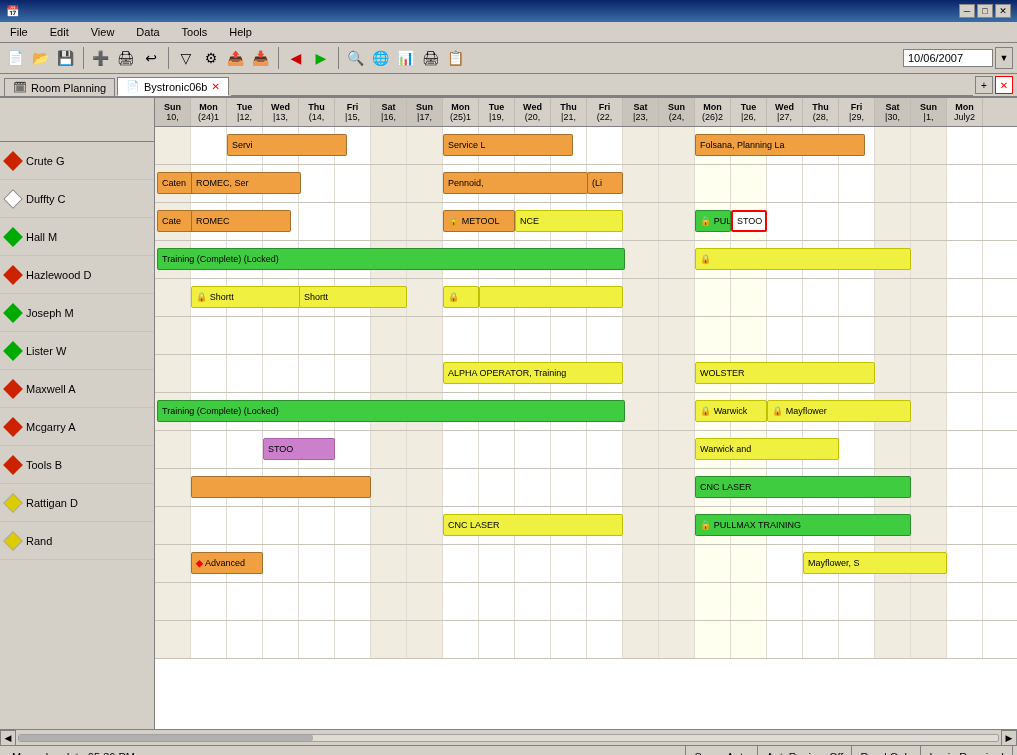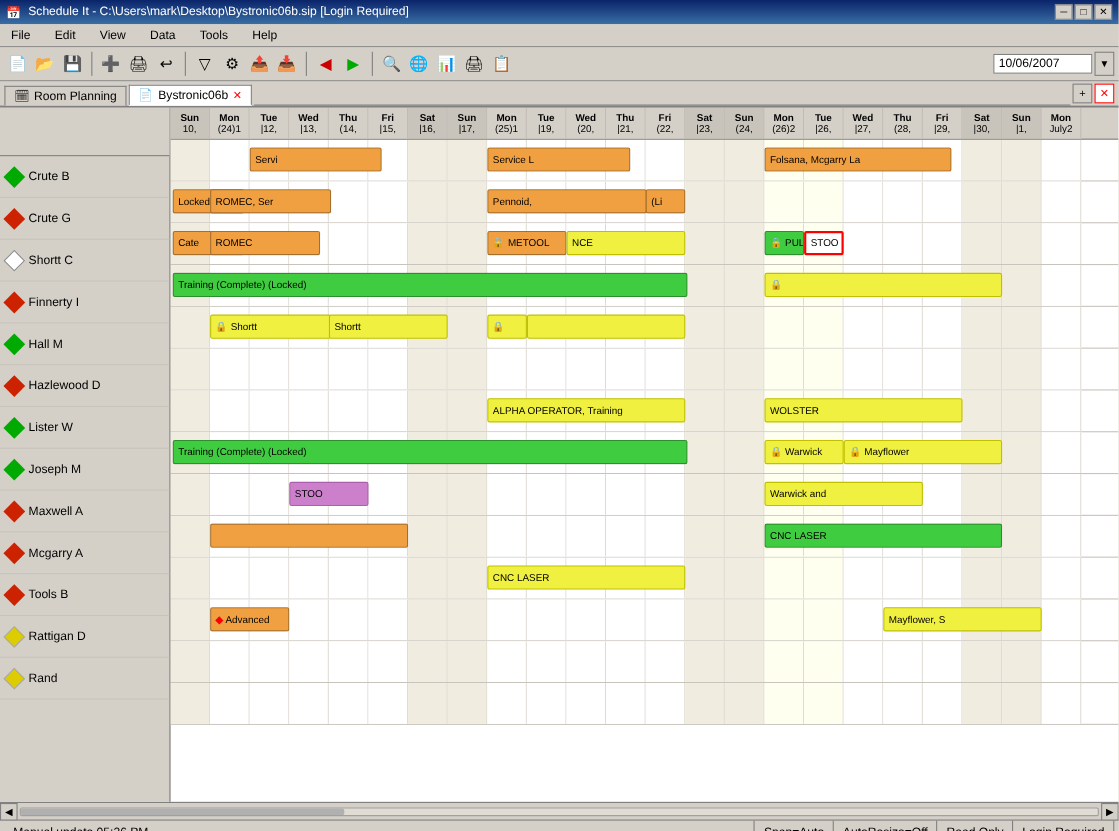--- a/index.html
+++ b/index.html
@@ -232,21 +232,20 @@
     .scroll-thumb { width: 30%; height: 100%; background: #b0b0b0; border-radius: 2px; }
 
     .toolbar-section { display: flex; align-items: center; gap: 1px; }
   </style>
 </head>
 <body>
 
 <div class="title-bar">
   <div class="title-bar-left">
     <span>📅</span>
-    <span>Schedule It - C:\Users\mark\Desktop\Bystronic06b.sip [Login Required]</span>
   </div>
   <div class="title-bar-controls">
     <div class="tb-btn tb-min">─</div>
     <div class="tb-btn tb-max">□</div>
     <div class="tb-btn tb-close">✕</div>
   </div>
 </div>
 
 <div class="menu-bar">
   <span class="menu-item">File</span>
@@ -310,50 +309,42 @@
   <div class="tb-icon" style="border:1px solid red; width:18px; height:18px; font-size:10px; color:red; margin-bottom:2px; background:white;">✕</div>
 </div>
 
 <div class="main-content">
   <div class="schedule-container">
 
     <div class="resource-names">
       <div class="resource-header"></div>
 
       <div class="resource-row">
-        <div class="resource-diamond diamond-green"></div>
-        <span class="resource-name">Crute B</span>
-      </div>
-      <div class="resource-row">
         <div class="resource-diamond diamond-red"></div>
         <span class="resource-name">Crute G</span>
       </div>
       <div class="resource-row">
         <div class="resource-diamond diamond-white"></div>
-        <span class="resource-name">Shortt C</span>
-      </div>
-      <div class="resource-row">
-        <div class="resource-diamond diamond-red"></div>
-        <span class="resource-name">Finnerty I</span>
+        <span class="resource-name">Duffty C</span>
       </div>
       <div class="resource-row">
         <div class="resource-diamond diamond-green"></div>
         <span class="resource-name">Hall M</span>
       </div>
       <div class="resource-row">
         <div class="resource-diamond diamond-red"></div>
         <span class="resource-name">Hazlewood D</span>
       </div>
       <div class="resource-row">
         <div class="resource-diamond diamond-green"></div>
+        <span class="resource-name">Joseph M</span>
+      </div>
+      <div class="resource-row">
+        <div class="resource-diamond diamond-green"></div>
         <span class="resource-name">Lister W</span>
-      </div>
-      <div class="resource-row">
-        <div class="resource-diamond diamond-green"></div>
-        <span class="resource-name">Joseph M</span>
       </div>
       <div class="resource-row">
         <div class="resource-diamond diamond-red"></div>
         <span class="resource-name">Maxwell A</span>
       </div>
       <div class="resource-row">
         <div class="resource-diamond diamond-red"></div>
         <span class="resource-name">Mcgarry A</span>
       </div>
       <div class="resource-row">
@@ -491,48 +482,48 @@
           <div class="grid-cell today-col" style="width:36px;"></div>
           <div class="grid-cell" style="width:36px;"></div>
           <div class="grid-cell" style="width:36px;"></div>
           <div class="grid-cell" style="width:36px;"></div>
           <div class="grid-cell weekend" style="width:36px;"></div>
           <div class="grid-cell weekend" style="width:36px;"></div>
           <div class="grid-cell" style="width:36px;"></div>
 
           <div class="sched-bar bar-orange" style="left:72px; width:120px;">Servi</div>
           <div class="sched-bar bar-orange" style="left:288px; width:130px;">Service L</div>
-          <div class="sched-bar bar-orange" style="left:540px; width:170px;">Folsana, Mcgarry La</div>
-        </div>
-
-        <div class="grid-row" style="position:relative;">
-          <div class="grid-cell weekend" style="width:36px;"></div>
-          <div class="grid-cell" style="width:36px;"></div>
-          <div class="grid-cell" style="width:36px;"></div>
-          <div class="grid-cell" style="width:36px;"></div>
-          <div class="grid-cell" style="width:36px;"></div>
-          <div class="grid-cell" style="width:36px;"></div>
-          <div class="grid-cell weekend" style="width:36px;"></div>
-          <div class="grid-cell weekend" style="width:36px;"></div>
-          <div class="grid-cell" style="width:36px;"></div>
-          <div class="grid-cell" style="width:36px;"></div>
-          <div class="grid-cell" style="width:36px;"></div>
-          <div class="grid-cell" style="width:36px;"></div>
-          <div class="grid-cell" style="width:36px;"></div>
-          <div class="grid-cell weekend" style="width:36px;"></div>
-          <div class="grid-cell weekend" style="width:36px;"></div>
-          <div class="grid-cell today-col" style="width:36px;"></div>
-          <div class="grid-cell today-col" style="width:36px;"></div>
-          <div class="grid-cell" style="width:36px;"></div>
-          <div class="grid-cell" style="width:36px;"></div>
-          <div class="grid-cell" style="width:36px;"></div>
-          <div class="grid-cell weekend" style="width:36px;"></div>
-          <div class="grid-cell weekend" style="width:36px;"></div>
-          <div class="grid-cell" style="width:36px;"></div>
-          <div class="sched-bar bar-orange" style="left:2px; width:65px;">Locked</div>
+          <div class="sched-bar bar-orange" style="left:540px; width:170px;">Folsana, Planning La</div>
+        </div>
+
+        <div class="grid-row" style="position:relative;">
+          <div class="grid-cell weekend" style="width:36px;"></div>
+          <div class="grid-cell" style="width:36px;"></div>
+          <div class="grid-cell" style="width:36px;"></div>
+          <div class="grid-cell" style="width:36px;"></div>
+          <div class="grid-cell" style="width:36px;"></div>
+          <div class="grid-cell" style="width:36px;"></div>
+          <div class="grid-cell weekend" style="width:36px;"></div>
+          <div class="grid-cell weekend" style="width:36px;"></div>
+          <div class="grid-cell" style="width:36px;"></div>
+          <div class="grid-cell" style="width:36px;"></div>
+          <div class="grid-cell" style="width:36px;"></div>
+          <div class="grid-cell" style="width:36px;"></div>
+          <div class="grid-cell" style="width:36px;"></div>
+          <div class="grid-cell weekend" style="width:36px;"></div>
+          <div class="grid-cell weekend" style="width:36px;"></div>
+          <div class="grid-cell today-col" style="width:36px;"></div>
+          <div class="grid-cell today-col" style="width:36px;"></div>
+          <div class="grid-cell" style="width:36px;"></div>
+          <div class="grid-cell" style="width:36px;"></div>
+          <div class="grid-cell" style="width:36px;"></div>
+          <div class="grid-cell weekend" style="width:36px;"></div>
+          <div class="grid-cell weekend" style="width:36px;"></div>
+          <div class="grid-cell" style="width:36px;"></div>
+          <div class="sched-bar bar-orange" style="left:2px; width:65px;">Caten</div>
           <div class="sched-bar bar-orange" style="left:36px; width:110px;">ROMEC, Ser</div>
           <div class="sched-bar bar-orange" style="left:288px; width:145px;">Pennoid,</div>
           <div class="sched-bar bar-orange" style="left:432px; width:36px;">(Li</div>
         </div>
 
         <div class="grid-row" style="position:relative;">
           <div class="grid-cell weekend" style="width:36px;"></div>
           <div class="grid-cell" style="width:36px;"></div>
           <div class="grid-cell" style="width:36px;"></div>
           <div class="grid-cell" style="width:36px;"></div>
@@ -778,20 +769,21 @@
           <div class="grid-cell weekend" style="width:36px;"></div>
           <div class="grid-cell today-col" style="width:36px;"></div>
           <div class="grid-cell today-col" style="width:36px;"></div>
           <div class="grid-cell" style="width:36px;"></div>
           <div class="grid-cell" style="width:36px;"></div>
           <div class="grid-cell" style="width:36px;"></div>
           <div class="grid-cell weekend" style="width:36px;"></div>
           <div class="grid-cell weekend" style="width:36px;"></div>
           <div class="grid-cell" style="width:36px;"></div>
           <div class="sched-bar bar-yellow" style="left:288px; width:180px;">CNC LASER</div>
+          <div class="sched-bar bar-green" style="left:540px; width:216px;">🔒 PULLMAX TRAINING</div>
         </div>
 
         <div class="grid-row" style="position:relative;">
           <div class="grid-cell weekend" style="width:36px;"></div>
           <div class="grid-cell" style="width:36px;"></div>
           <div class="grid-cell" style="width:36px;"></div>
           <div class="grid-cell" style="width:36px;"></div>
           <div class="grid-cell" style="width:36px;"></div>
           <div class="grid-cell" style="width:36px;"></div>
           <div class="grid-cell weekend" style="width:36px;"></div>

